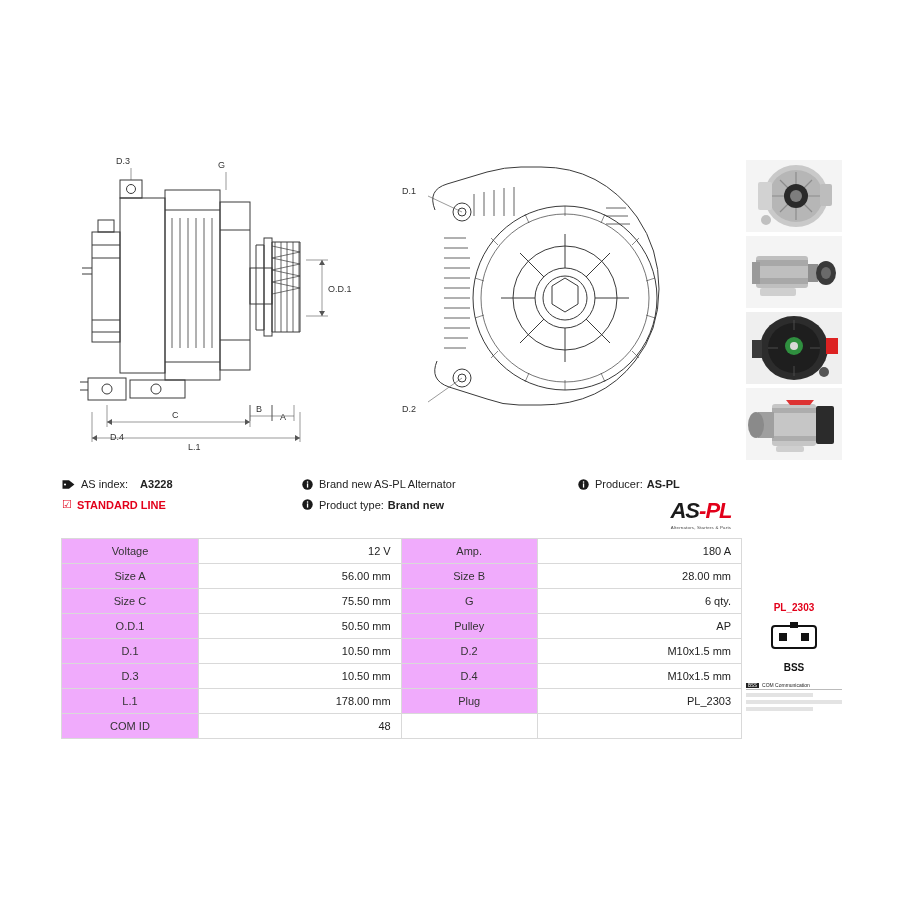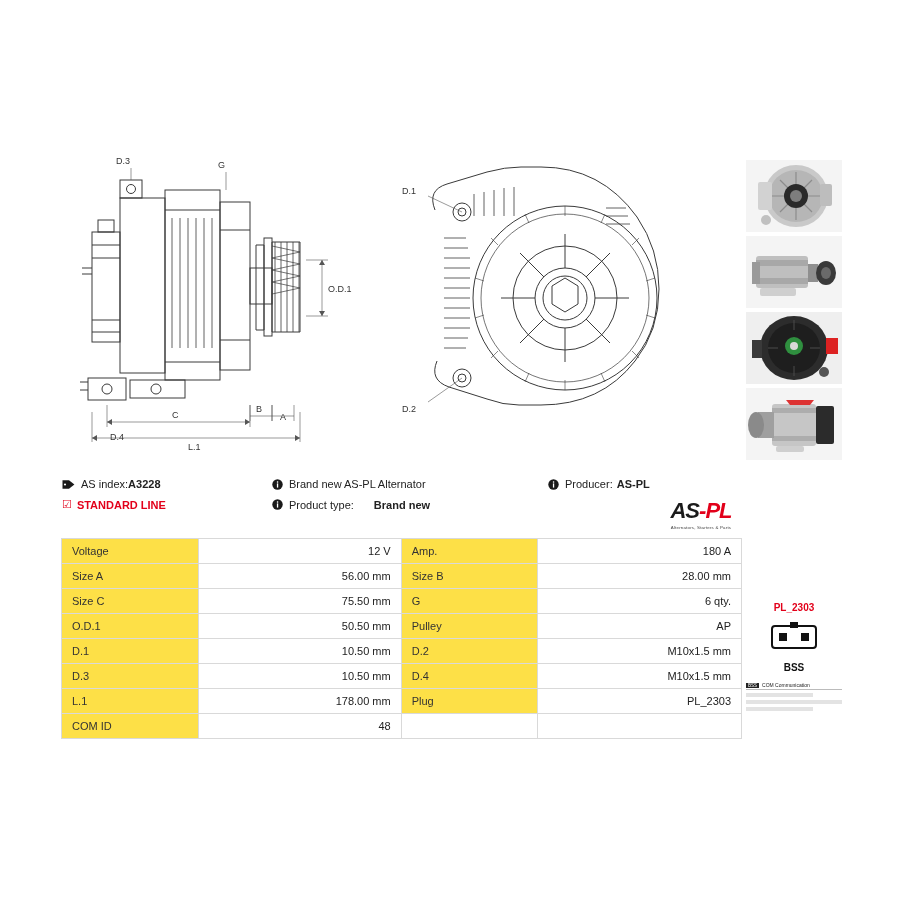--- a/index.html
+++ b/index.html
@@ -12,34 +12,34 @@
   .page{position:relative;width:900px;height:900px;}
 
   
   .drawings{position:absolute;left:60px;top:150px;width:680px;height:310px;}
   svg{display:block;}
 
   
   .info{position:absolute;left:62px;top:478px;width:680px;font-size:11px;}
   .info-row{display:flex;align-items:center;margin-bottom:8px;}
   .info-cell{display:flex;align-items:center;}
-  .c1{width:210px;}
+  .c1{width:240px;}
   .c2{width:276px;}
   .c3{width:140px;justify-content:flex-start;}
   .ic{display:inline-block;margin-right:6px;line-height:1;}
   .tag-icon{width:13px;height:11px;position:relative;}
   .tag-icon svg{position:absolute;top:0;left:0;}
   .bold{font-weight:bold;}
   .std{color:#e2001a;font-weight:bold;font-size:11px;}
   .chk{color:#e2001a;margin-right:5px;font-size:11px;}
 
   
   .spec{position:absolute;left:61px;top:538px;width:681px;border-collapse:collapse;font-size:11px;}
   .spec td{height:24px;padding:0 10px;border:1px solid #d9d9d9;}
-  .spec td.lab{width:130px;background:#fde047;text-align:left;color:#333;}
+  .spec td.lab{width:130px;background:#f0abfc;text-align:center;color:#333;}
   .spec td.val{width:208px;background:#ffffff;text-align:right;color:#222;border-radius:12px;}
   .spec td.gapcell{background:#fff;border:1px solid #d9d9d9;}
 
   
   .photos{position:absolute;left:746px;top:160px;width:96px;}
   .photo{width:96px;height:72px;margin-bottom:4px;position:relative;overflow:hidden;background:#f4f4f4;}
   .photo.dark{background:#1d1d1d;}
 
   .aslogo{position:absolute;left:660px;top:498px;width:82px;text-align:center;}
   .aslogo .mark{font-size:22px;font-weight:bold;font-style:italic;color:#1a1a1a;letter-spacing:-1px;}
@@ -185,21 +185,21 @@
   <div class="info">
     <div class="info-row">
       <div class="info-cell c1">
         <span class="ic tag-icon">
           <svg width="13" height="11" viewBox="0 0 13 11">
               <path d="M0.5 1.2 L7 1.2 L12.4 5.5 L7 9.8 L0.5 9.8 Z" fill="#1a1a1a"></path>
               <circle cx="3" cy="5.5" r="1.1" fill="#fff"></circle>
             </svg>
         </span>
         <span>AS index:</span>
-        <span class="bold" style="margin-left:0">A3228</span>
+        <span class="bold" style="margin-left:12px">A3228</span>
       </div>
       <div class="info-cell c2">
         <span class="ic">
           <svg width="11" height="11" viewBox="0 0 11 11">
               <circle cx="5.5" cy="5.5" r="5.2" fill="#1a1a1a"></circle>
               <rect x="4.9" y="4.4" width="1.3" height="4.2" fill="#fff"></rect>
               <rect x="4.9" y="2.3" width="1.3" height="1.4" fill="#fff"></rect>
             </svg>
         </span>
         <span>Brand new AS-PL Alternator</span>
@@ -224,21 +224,21 @@
       </div>
       <div class="info-cell c2">
         <span class="ic">
           <svg width="11" height="11" viewBox="0 0 11 11">
               <circle cx="5.5" cy="5.5" r="5.2" fill="#1a1a1a"></circle>
               <rect x="4.9" y="4.4" width="1.3" height="4.2" fill="#fff"></rect>
               <rect x="4.9" y="2.3" width="1.3" height="1.4" fill="#fff"></rect>
             </svg>
         </span>
         <span>Product type:</span>
-        <span class="bold" style="margin-left:20px">Brand new</span>
+        <span class="bold" style="margin-left:4px">Brand new</span>
       </div>
       <div class="info-cell c3"></div>
     </div>
   </div>
 
   <div class="aslogo">
     <div class="mark"><span style="color: rgb(26, 26, 26);">AS</span><span style="color: rgb(226, 0, 26);">-</span><span style="color: rgb(226, 0, 26);">PL</span></div>
     <div class="sub">Alternators, Starters &amp; Parts</div>
   </div>
 

